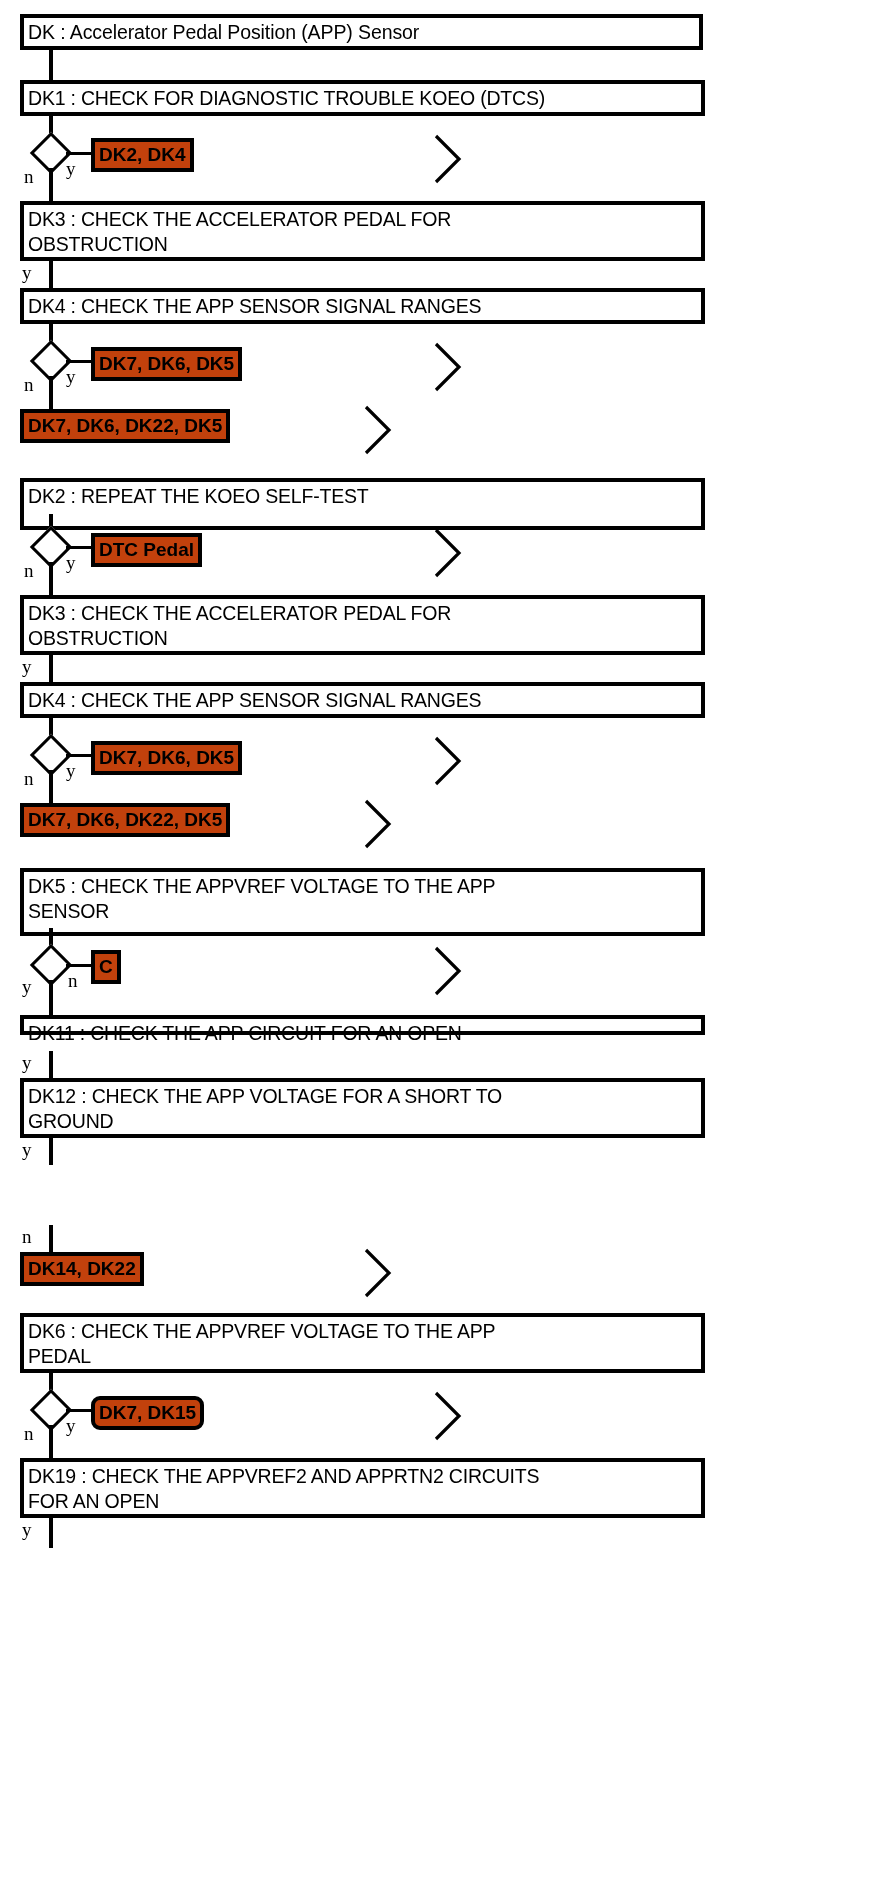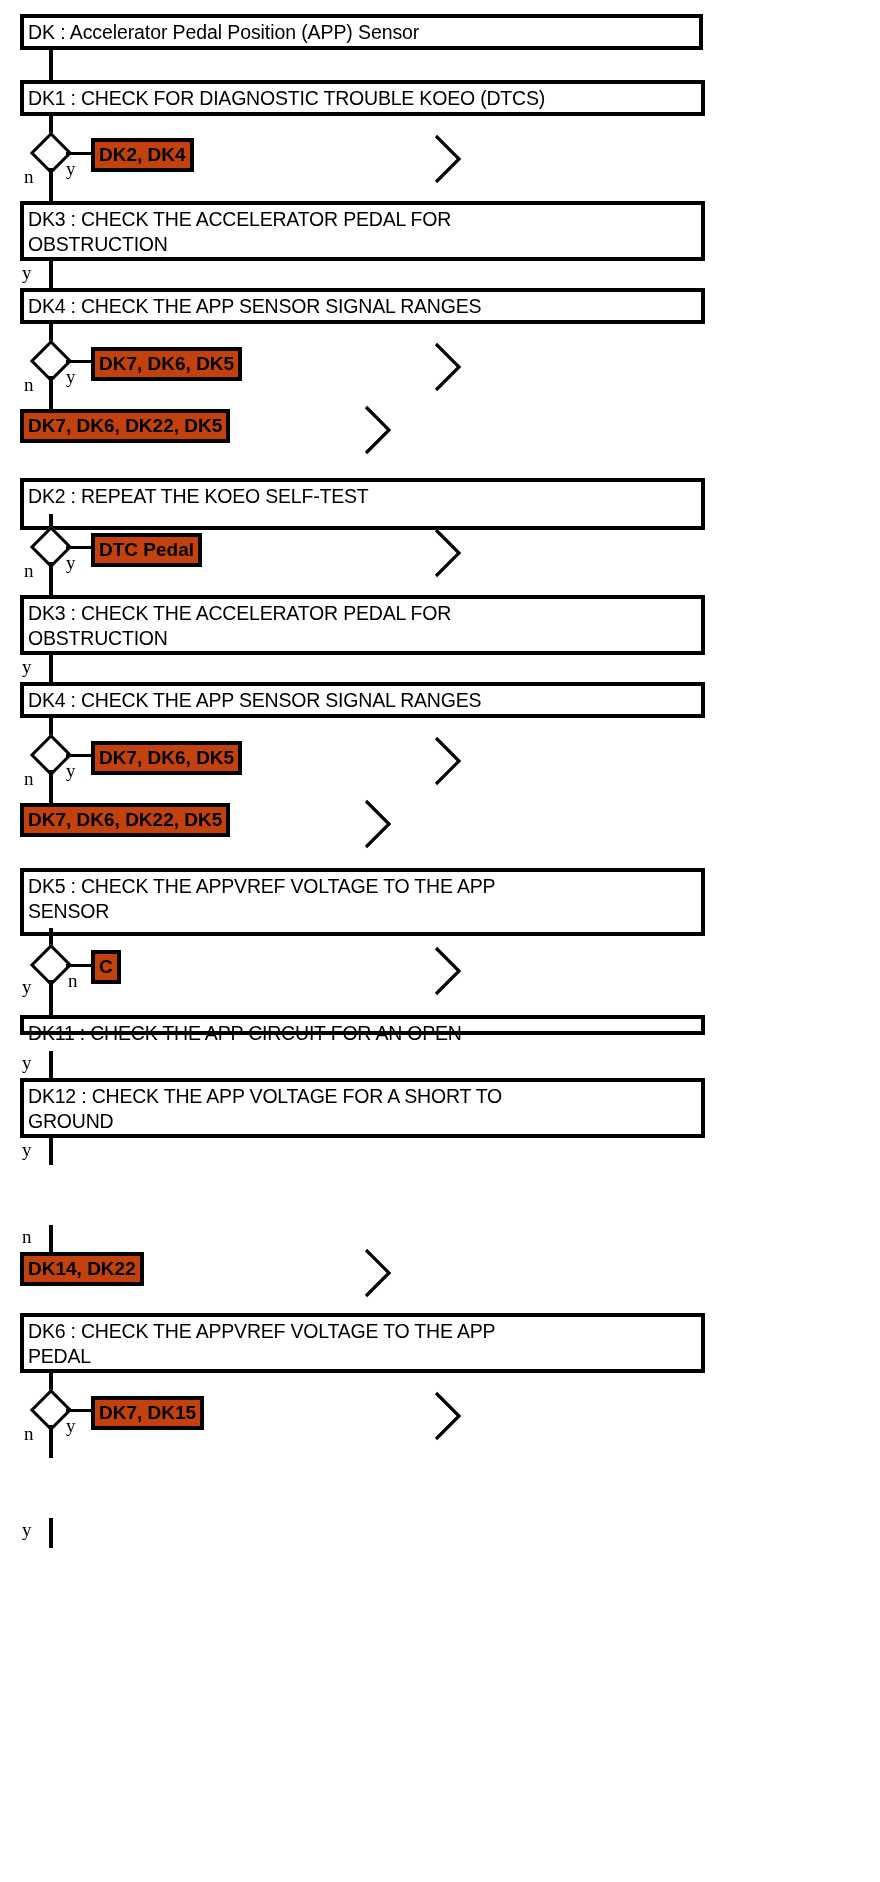--- a/index.html
+++ b/index.html
@@ -224,26 +224,28 @@
         <polyline points="4,3 27,26 4,49" fill="none" stroke="#000" stroke-width="3.2"></polyline>
       </svg>
   </div>
 
   <div class="step-box" style="top:1313px; height:60px;">DK6 : CHECK THE APPVREF VOLTAGE TO THE APP
 PEDAL</div>
 
   <div class="vline" style="left:49px; top:1373px; height:22px;"></div>
   <div class="diamond" style="left:36px; top:1395px;"></div>
   <div class="hline" style="left:66px; top:1409px; width:27px;"></div>
-  <div class="ref-box" style="left:91px; top:1396px;">DK7, DK15</div>
+  <div class="ref-box" style="left:91px; top:1396px;border-radius:9px;">DK7, DK15</div>
   <div class="branch-label" style="left:24px; top:1424px;">n</div>
   <div class="branch-label" style="left:66px; top:1416px;">y</div>
   <div class="vline" style="left:49px; top:1425px; height:33px;"></div>
   <div class="chevron" style="left:432px; top:1390px;">
     <svg width="34" height="52" viewBox="0 0 34 52">
         <polyline points="4,3 27,26 4,49" fill="none" stroke="#000" stroke-width="3.2"></polyline>
       </svg>
   </div>
 
+  <div class="step-box" style="top:1458px; height:60px;">DK19 : CHECK THE APPVREF2 AND APPRTN2 CIRCUITS
+FOR AN OPEN</div>
   <div class="vline" style="left:49px; top:1518px; height:30px;"></div>
   <div class="branch-label" style="left:22px; top:1520px;">y</div>
 
 </div>
 
 </body></html>

